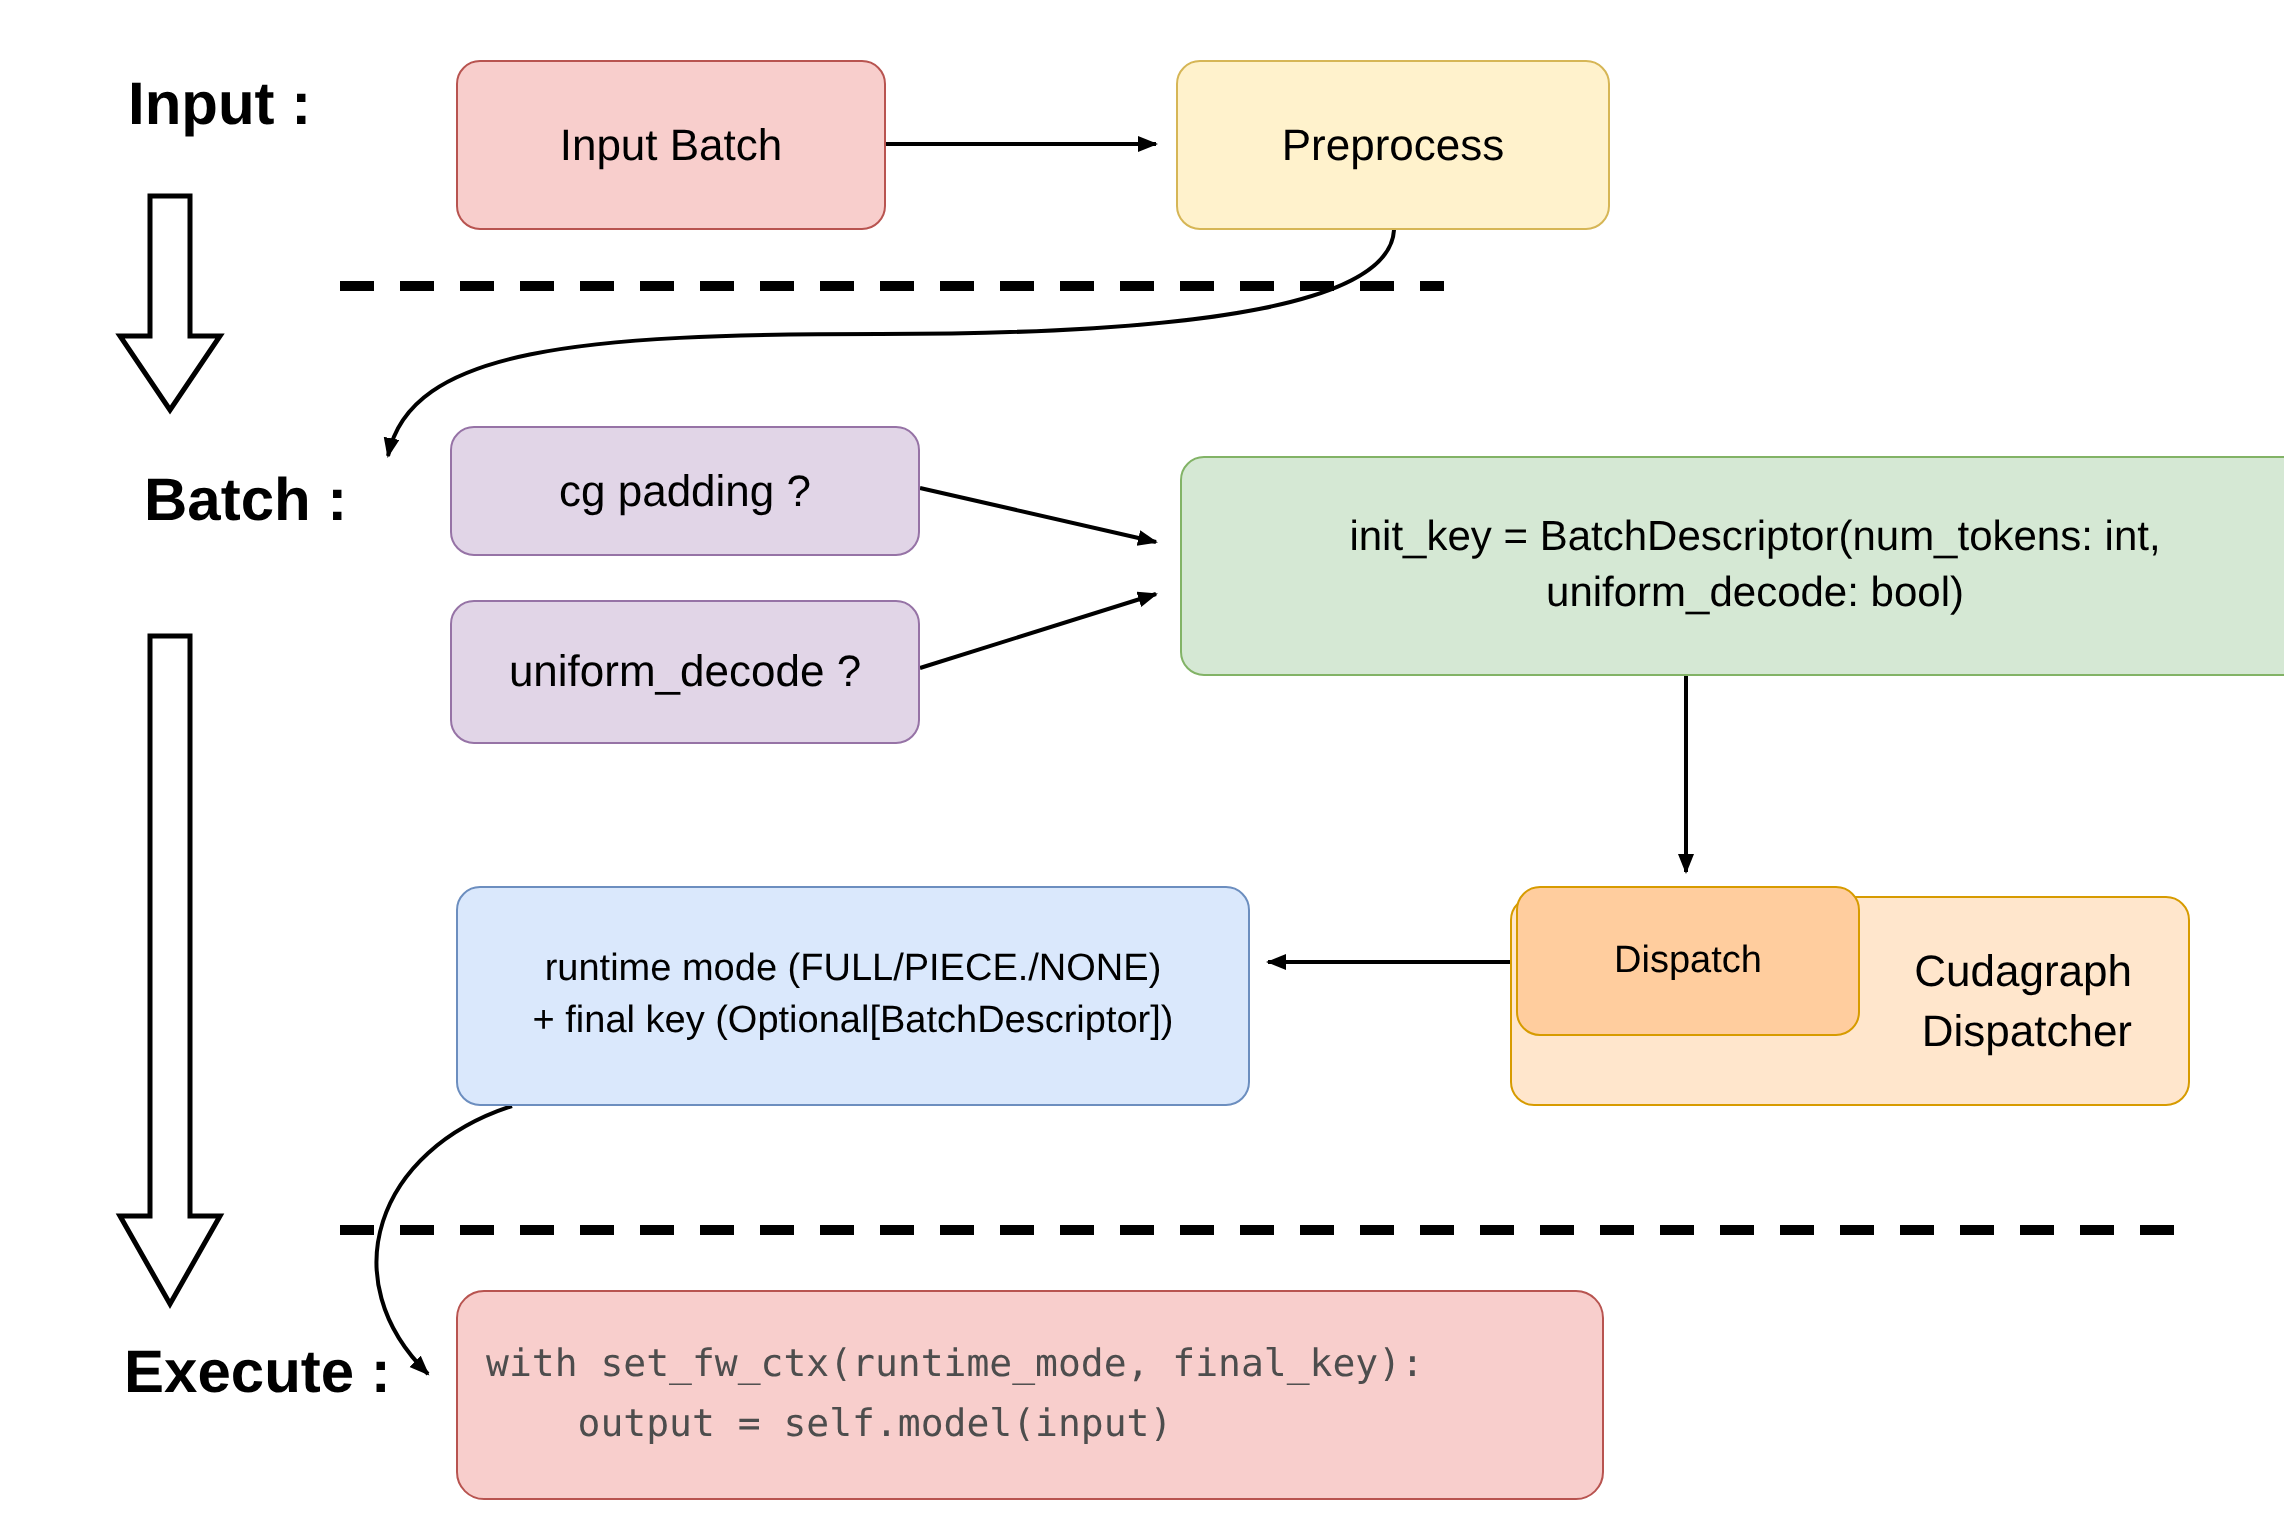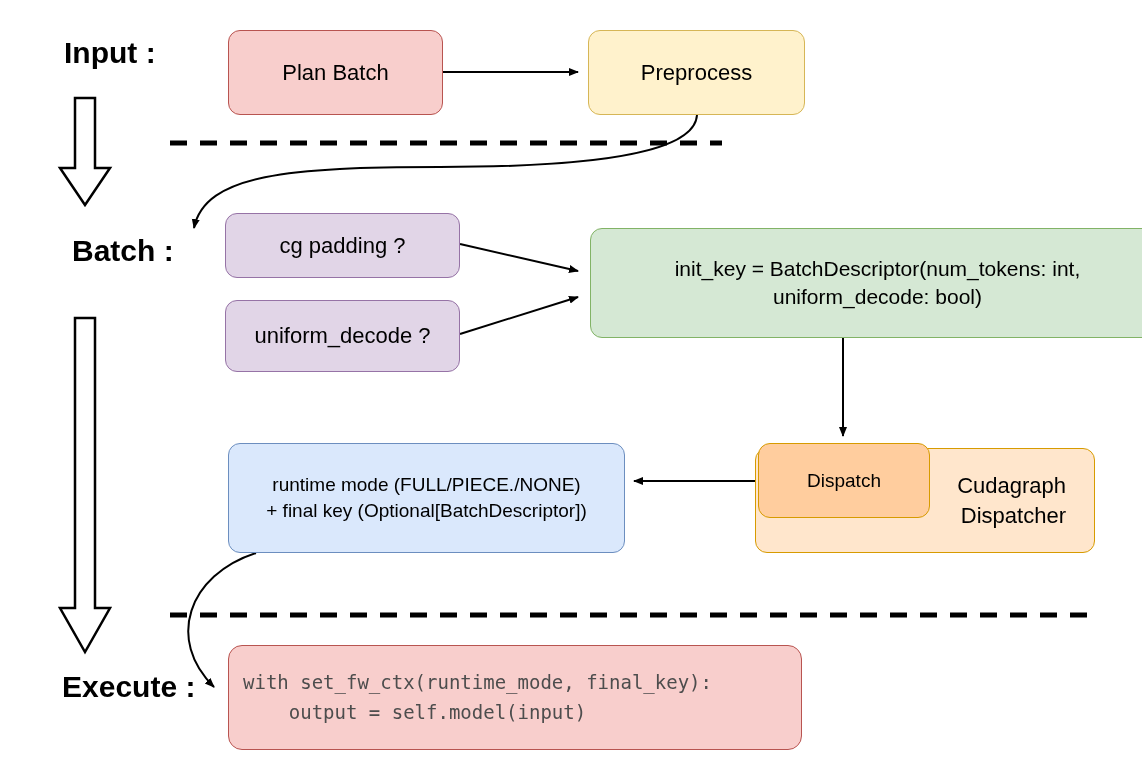--- a/index.html
+++ b/index.html
@@ -109,21 +109,21 @@
     <line x1="843" y1="338" x2="843" y2="436" stroke="#000" stroke-width="2" marker-end="url(#ah)"></line>
     <line x1="755" y1="481" x2="634" y2="481" stroke="#000" stroke-width="2" marker-end="url(#ah)"></line>
     <path d="M 256 553 C 188 575, 166 640, 214 687" fill="none" stroke="#000" stroke-width="2" marker-end="url(#ah)"></path>
   </svg>
 
   <div class="stage-label stage-input">Input :</div>
   <div class="stage-label stage-plan">Batch :</div>
   <div class="stage-label stage-execute">Execute :</div>
 
   <div class="box input-batch">
-    <span>Plan Batch</span>
+    <span>Input Batch</span>
   </div>
 
   <div class="box preprocess">
     <span>Preprocess</span>
   </div>
 
   <div class="box cg-padding">
     <span>cg padding ?</span>
   </div>
 

